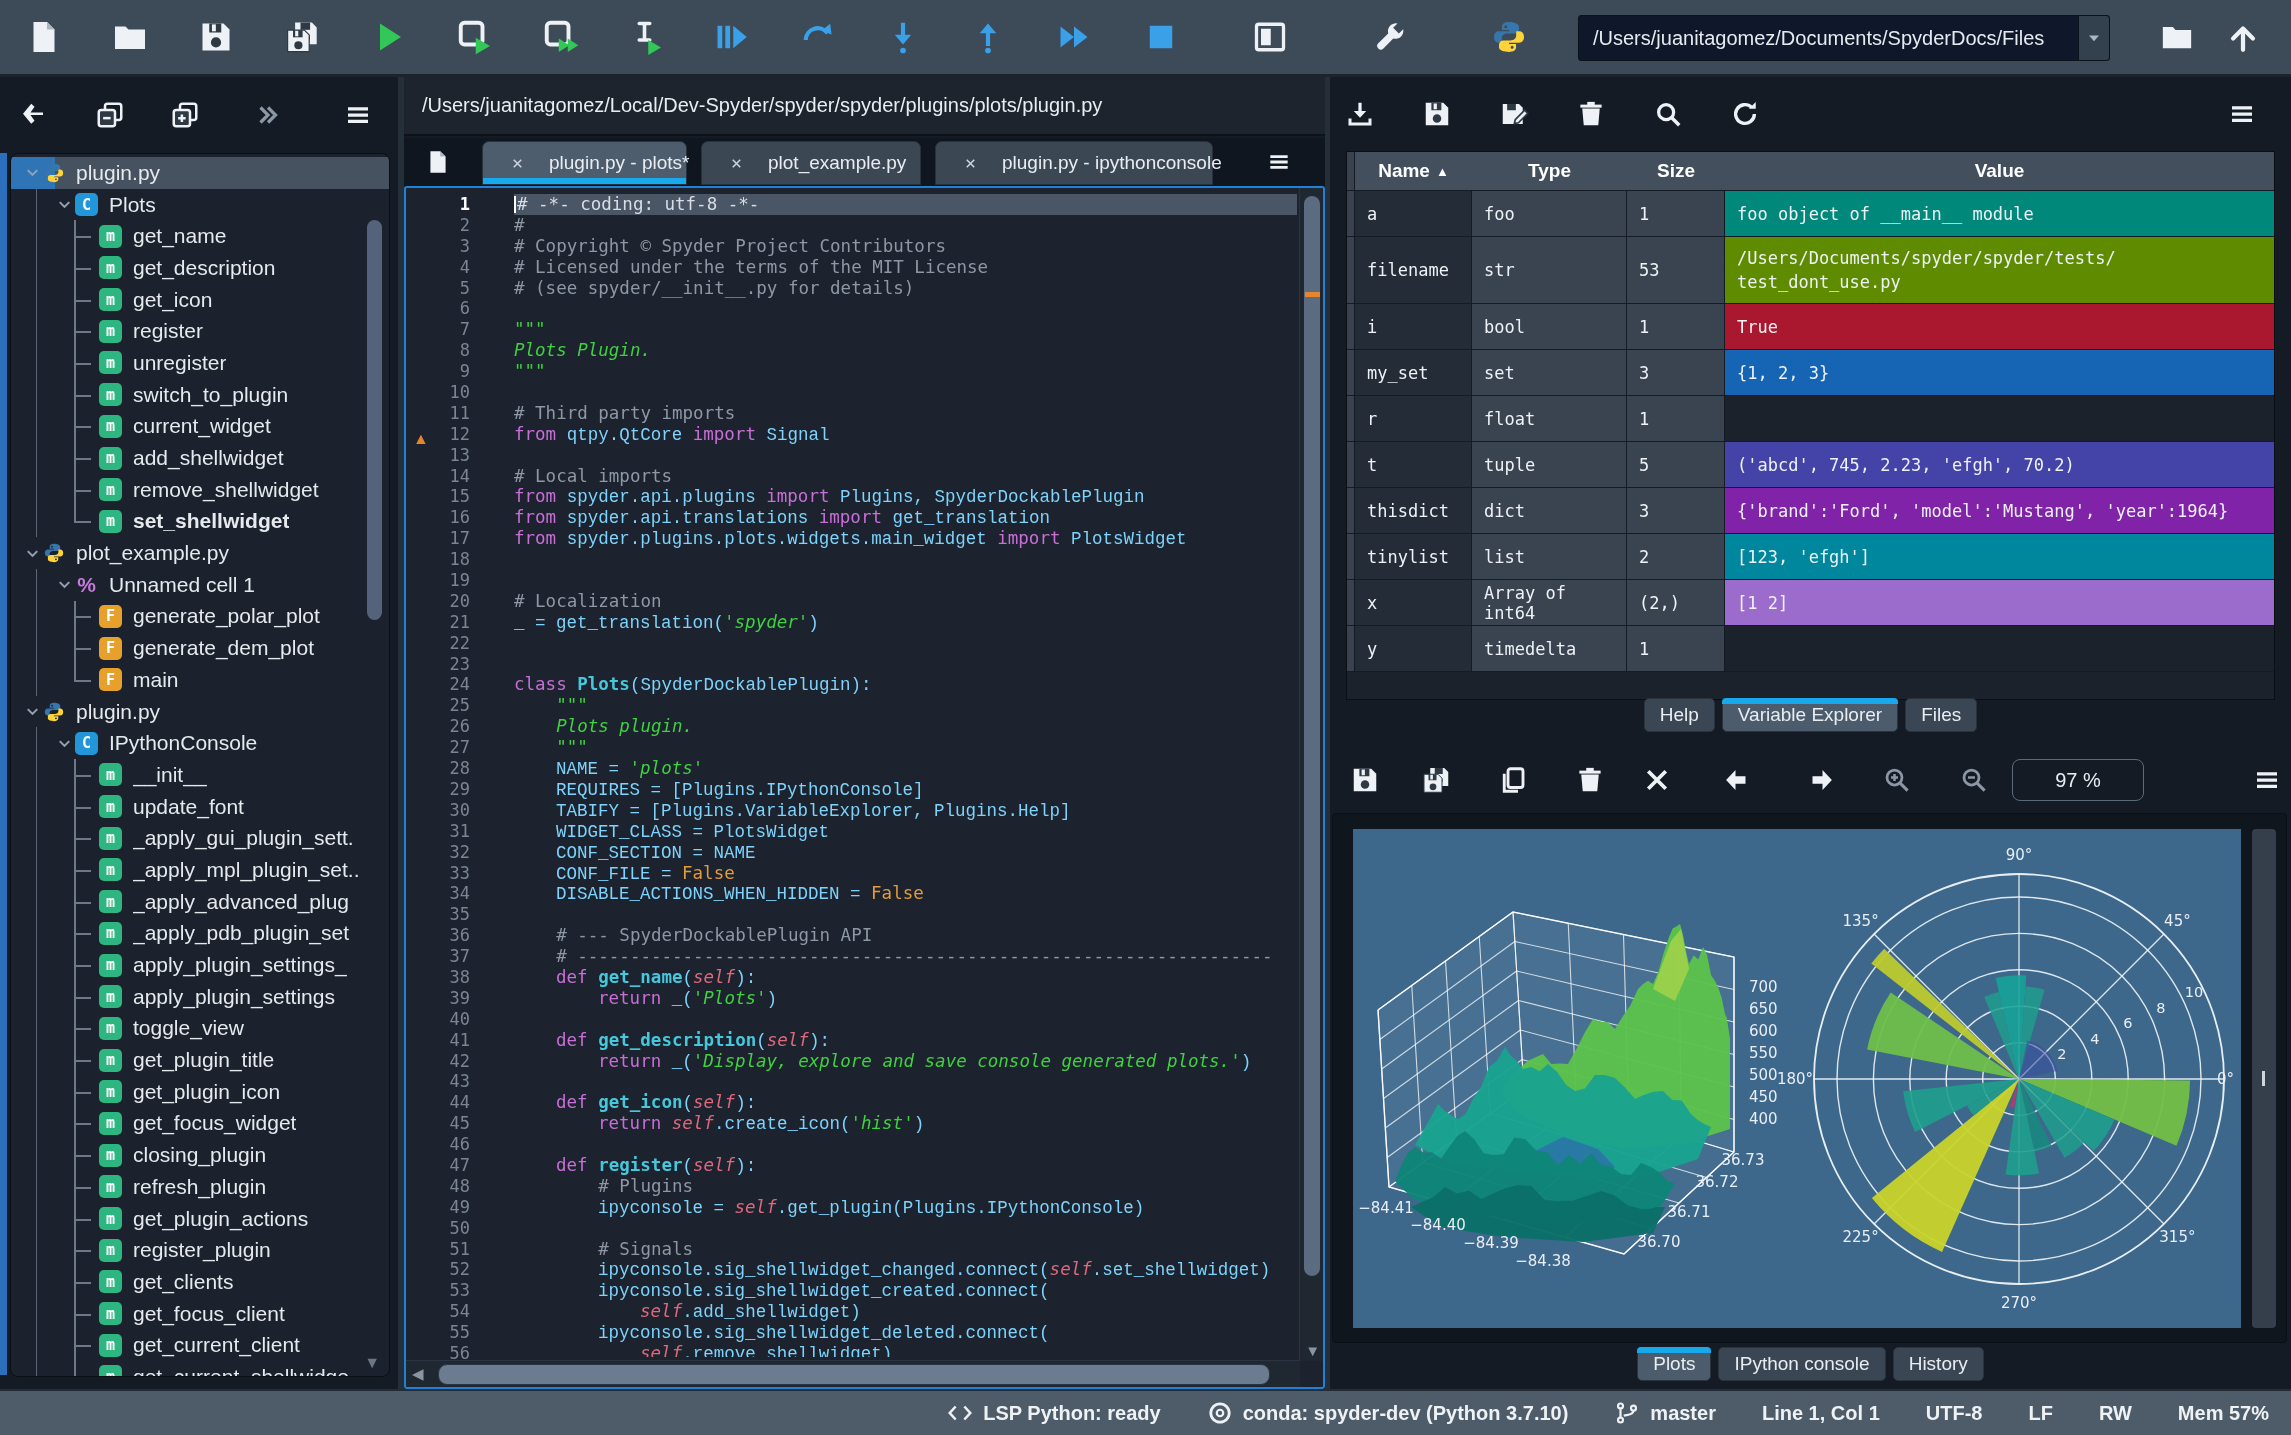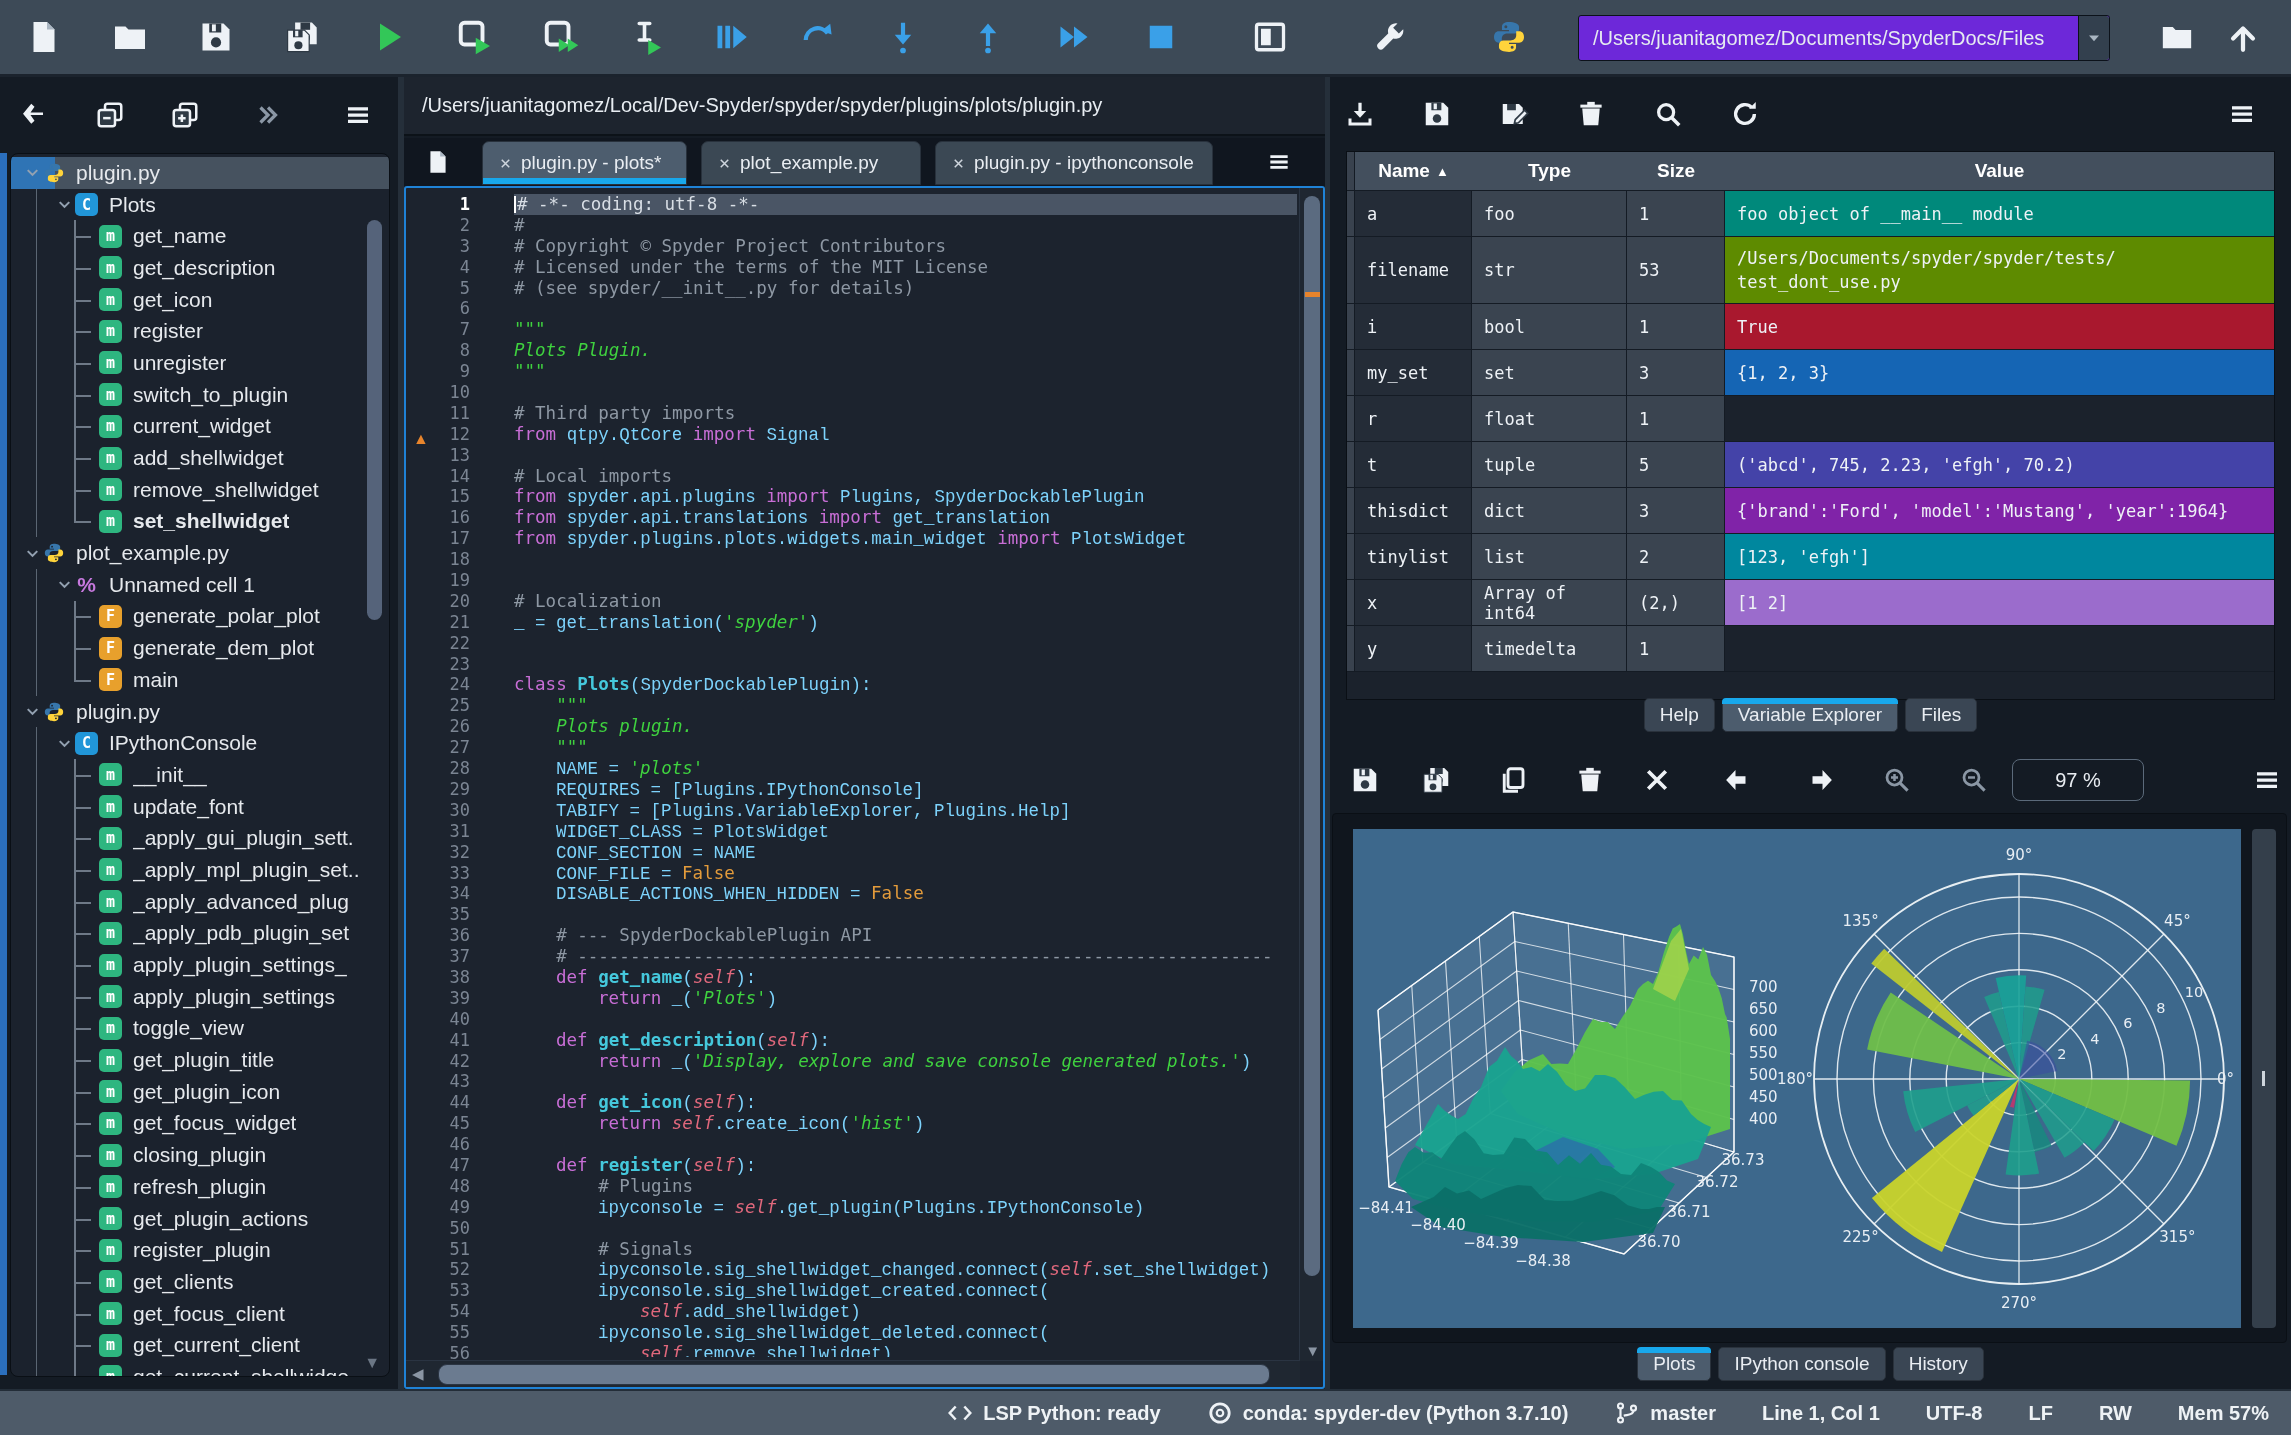--- a/index.html
+++ b/index.html
@@ -2,21 +2,21 @@
 <html><head>
 <meta charset="utf-8">
 <style>
   html,body{margin:0;padding:0;background:#252f3a;}
   #app{position:relative;width:2291px;height:1435px;overflow:hidden;background:#252f3a;
        font-family:"Liberation Sans",sans-serif;color:#e9edf2;box-shadow:inset 0 0 0 2px #0c1118;}
   .icon-btn{position:absolute;width:50px;height:50px;display:flex;align-items:center;justify-content:center;
             transform:translate(-50%,-50%);cursor:default;}
   
   #toolbar{position:absolute;left:0;top:0;width:2291px;height:74px;background:#3d4a57;border-bottom:3px solid #1b232d;}
-  #path-combo{position:absolute;left:1578px;top:15px;width:530px;height:44px;background:#6d28d9;
+  #path-combo{position:absolute;left:1578px;top:15px;width:530px;height:44px;background:#0f172a;
               border:1px solid #0c121a;border-radius:3px;display:flex;align-items:center;}
   #path-combo .pv{flex:1;padding:0 14px;font-size:20px;color:#e6ebf0;white-space:nowrap;overflow:hidden;}
   #path-combo .dd{width:30px;height:100%;display:flex;align-items:center;justify-content:center;background:#33404e;border-left:1px solid #0c121a;border-radius:0 3px 3px 0;}
   
   #sidebar{position:absolute;left:0;top:77px;width:398px;height:1312px;background:#141b24;}
   #outline-accent{position:absolute;left:0;top:76px;width:7px;height:1222px;background:#2b6fbd;}
   #tree-panel{position:absolute;left:10px;top:76px;width:378px;height:1222px;background:#1b222d;
               border:1px solid #0a0f15;border-radius:8px;overflow:hidden;}
   .trow{position:relative;display:flex;align-items:center;height:31.7px;font-size:21px;color:#e6e9ed;white-space:nowrap;}
   .trow .guide{position:absolute;left:25px;top:0;bottom:0;border-left:1.5px solid #5b6673;}
@@ -30,21 +30,21 @@
   .conn::before{content:'';position:absolute;left:0;top:0;bottom:0;border-left:2px solid #6e7987;}
   .trow.last .conn::before{bottom:50%;}
   .conn::after{content:'';position:absolute;left:0;top:50%;width:17px;height:2px;background:#6e7987;}
   #tree-thumb{position:absolute;right:7px;top:66px;width:15px;height:400px;background:#55637a;border-radius:8px;}
   #tree-more{position:absolute;right:9px;bottom:4px;color:#6b7684;font-size:16px;}
   
   #editor{position:absolute;left:404px;top:77px;width:921px;height:1312px;background:#141b24;}
   #breadcrumb{position:absolute;left:0;top:0;width:100%;height:59px;background:#1d242e;border-bottom:2px solid #0c1218;
               display:flex;align-items:center;font-size:20px;color:#e8edf2;padding-left:18px;box-sizing:border-box;}
   #tabbar{position:absolute;left:0;top:61px;width:100%;height:48px;background:#10161f;}
-  .etab{position:absolute;top:3px;height:44px;display:flex;align-items:center;gap:8px;padding:0 15px;box-sizing:border-box;
+  .etab{position:absolute;top:3px;height:44px;display:flex;align-items:center;gap:24px;padding:0 27px;box-sizing:border-box;
         background:#3b4854;border:1px solid #28313c;border-radius:7px 7px 0 0;font-size:19px;color:#e9edf2;white-space:nowrap;}
   .etab.active{background:#4d5d6e;box-shadow:inset 0 -6px 0 #18a8ec;}
   #code-area{position:absolute;left:0;top:109px;width:921px;height:1203px;background:#1c232e;
              border:2px solid #1f82d6;border-radius:3px;box-sizing:border-box;overflow:hidden;}
   #gutter{position:absolute;left:0;top:6px;width:64px;text-align:right;
           font:17px/20.9px "DejaVu Sans Mono",monospace;color:#7b8593;}
   #gutter .cur{color:#fff;font-weight:bold;}
   #codelines{position:absolute;left:108px;top:6px;right:26px;font:17.5px/20.9px "DejaVu Sans Mono",monospace;white-space:pre;overflow:hidden;bottom:30px;}
   .ln{height:20.9px;}
   .ln.cur{background:#4a5565;margin-left:-6px;padding-left:6px;width:100%;}

